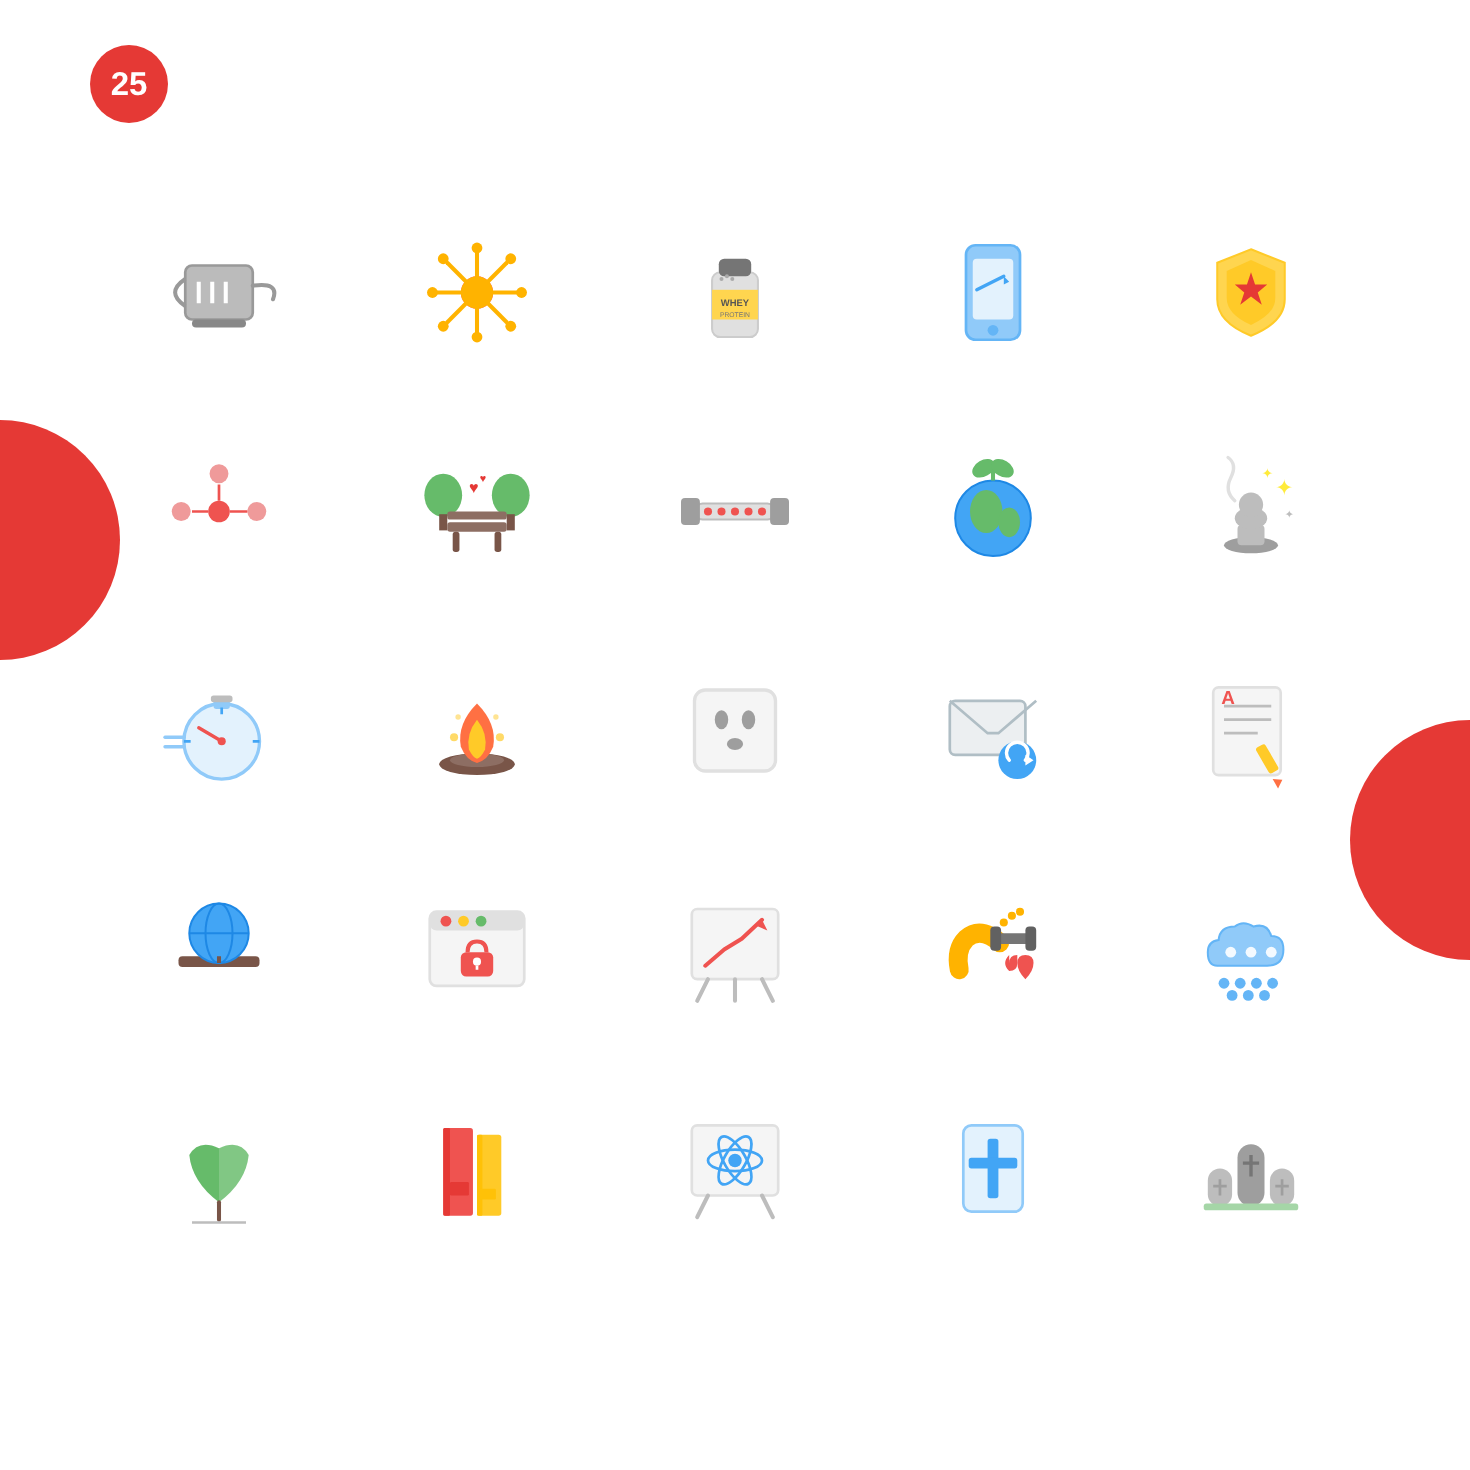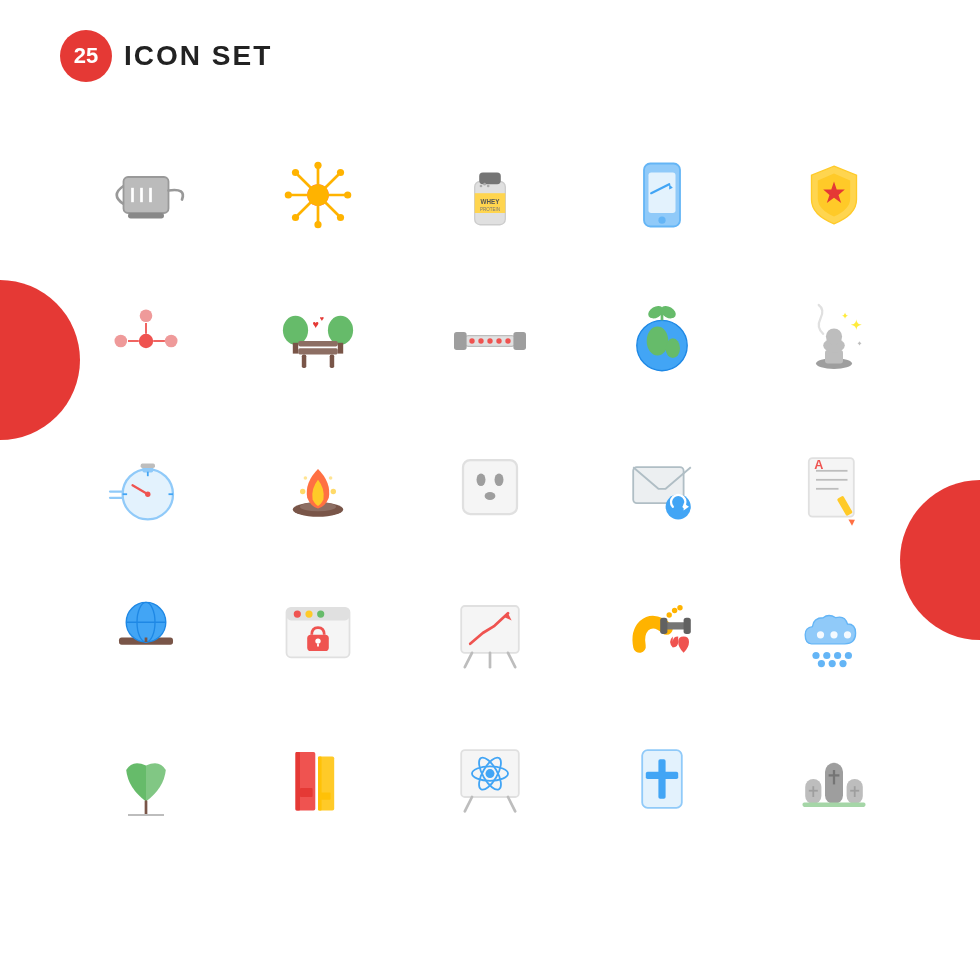--- a/index.html
+++ b/index.html
@@ -31,21 +31,21 @@
       height: 160px;
       background: #e53935;
       border-radius: 80px 0 0 80px;
       z-index: 0;
     }
 
     .header {
       display: flex;
       align-items: center;
       padding: 30px 60px;
-      gap: 12px;
+      gap: 26px;
       position: relative;
       z-index: 1;
     }
     .badge {
       background: #e53935;
       color: white;
       font-size: 22px;
       font-weight: bold;
       width: 52px;
       height: 52px;
@@ -84,21 +84,20 @@
     }
   </style>
 </head>
 <body>
 
 <div class="red-shape-left"></div>
 <div class="red-shape-right"></div>
 
 <div class="header">
   <div class="badge">25</div>
-  <span class="header-title">ICON SET</span>
 </div>
 
 <div class="icons-grid">
 
   <div class="icon-cell">
     <svg viewBox="0 0 100 100">
 
       <rect x="25" y="30" width="50" height="40" rx="5" fill="#bbb" stroke="#999" stroke-width="2"></rect>
 
       <path d="M75 45 Q95 42 90 55" stroke="#999" stroke-width="3" fill="none" stroke-linecap="round"></path>

